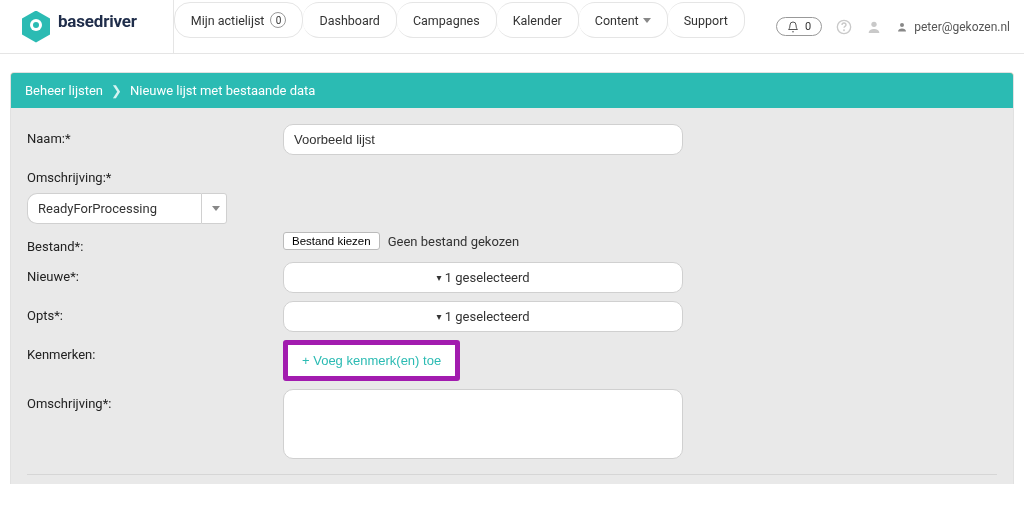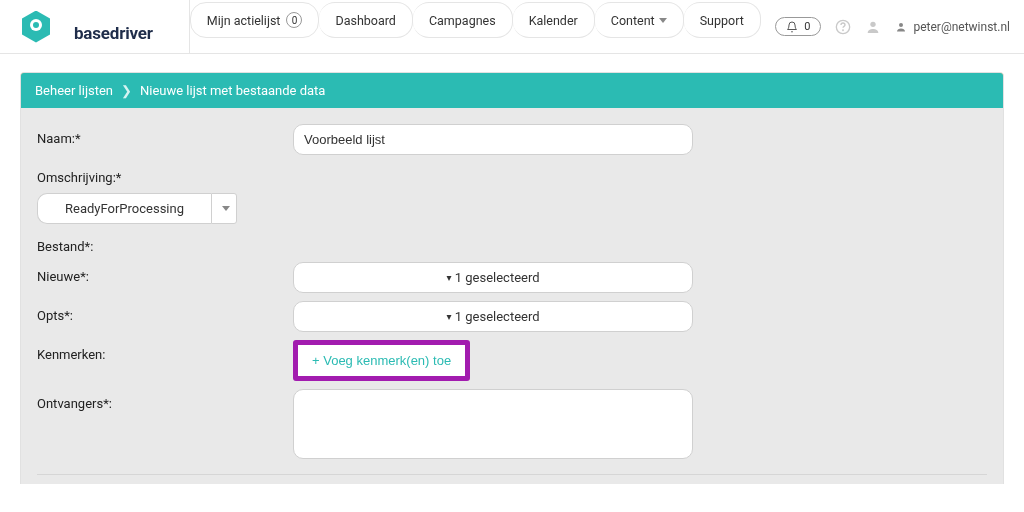--- a/index.html
+++ b/index.html
@@ -14,22 +14,22 @@
   }
   .topbar {
     display: flex;
     align-items: center;
     height: 54px;
     border-bottom: 1px solid #e5e5e5;
     padding: 0 14px 0 0;
   }
   .logo {
     display: flex;
-    align-items: flex-end;
-    gap: 24px;
+    align-items: flex-start;
+    gap: 8px;
     padding: 0 36px 0 22px;
     min-width: 170px;
   }
   .logo-mark {
     width: 28px;
     height: 32px;
     position: relative;
   }
   .logo-hex {
     width: 100%;
@@ -103,21 +103,21 @@
   .content-scroll {
     height: 430px;
     overflow-y: auto;
     padding: 18px 2px 8px 2px;
   }
 
   .panel {
     border:1px solid #e1e1e1;
     border-radius:4px;
     background:#fdba74;
-    margin: 0 18px;
+    margin: 0 8px;
     overflow:hidden;
   }
   .panel-header {
     background:#2bbbb3;
     color:#fff;
     padding:10px 14px;
     font-size:13px;
     display:flex;align-items:center;gap:8px;
   }
   .crumb-arrow { color:#d4f4f2; }
@@ -145,21 +145,21 @@
     border:1px solid #d0d0d0;
     border-radius:10px;
     padding:7px 10px;
     font-size:13px;
     color:#333;
   }
   .select-wrap {
     display:flex;gap:0;align-items:stretch;width:200px;
   }
   .select-input {
-    border-top-right-radius:0;border-bottom-right-radius:0;border-right:none;text-align:center;
+    border-top-right-radius:0;border-bottom-right-radius:0;border-right:none;
   }
   .select-btn {
     width:30px;background:#fff;border:1px solid #d0d0d0;border-radius:0 3px 3px 0;
     display:flex;align-items:center;justify-content:center;cursor:pointer;
   }
   .multiselect {
     text-align:center;
     cursor:pointer;
   }
   .file-row { display:flex;align-items:center;gap:8px;}
@@ -241,21 +241,21 @@
           <path d="M4 21c0-4 4-6 8-6s8 2 8 6"></path>
         </svg>
     </span>
     <div class="user-link">
       <span class="icon">
         <svg width="12" height="12" viewBox="0 0 24 24" fill="#888">
             <circle cx="12" cy="8" r="4"></circle>
             <path d="M4 21c0-4 4-6 8-6s8 2 8 6"></path>
           </svg>
       </span>
-      <span>peter@netwinst.nl</span>
+      <span>peter@gekozen.nl</span>
 
     </div>
   </div>
 </div>
 
 <div class="content-scroll">
 
 <div class="panel">
   <div class="panel-header">
     <span>Beheer lijsten</span>
@@ -282,20 +282,24 @@
           <div class="select-input">ReadyForProcessing</div>
           <div class="select-btn">
             <span class="caret-down"></span>
           </div>
         </div>
       </div>
     </div>
 
     <div class="form-row">
       <div class="label">Bestand*:</div>
+      <div class="field file-row">
+        <button class="file-btn">Bestand kiezen</button>
+        <span class="file-text">Geen bestand gekozen</span>
+      </div>
     </div>
 
     <div class="form-row">
       <div class="label">Nieuwe*:</div>
       <div class="field">
         <div class="multiselect">
           <span style="font-size:10px;vertical-align:1px;">▾</span>
           <span>1 geselecteerd</span>
         </div>
       </div>
@@ -312,21 +316,21 @@
     </div>
 
     <div class="form-row">
       <div class="label">Kenmerken:</div>
       <div class="field">
         <button class="add-btn">+ Voeg kenmerk(en) toe</button>
       </div>
     </div>
 
     <div class="form-row">
-      <div class="label">Ontvangers*:</div>
+      <div class="label">Omschrijving*:</div>
       <div class="field">
         <textarea class="textarea" style=""></textarea>
       </div>
     </div>
 
     <div class="divider"></div>
   </div>
 
 </div>
 

